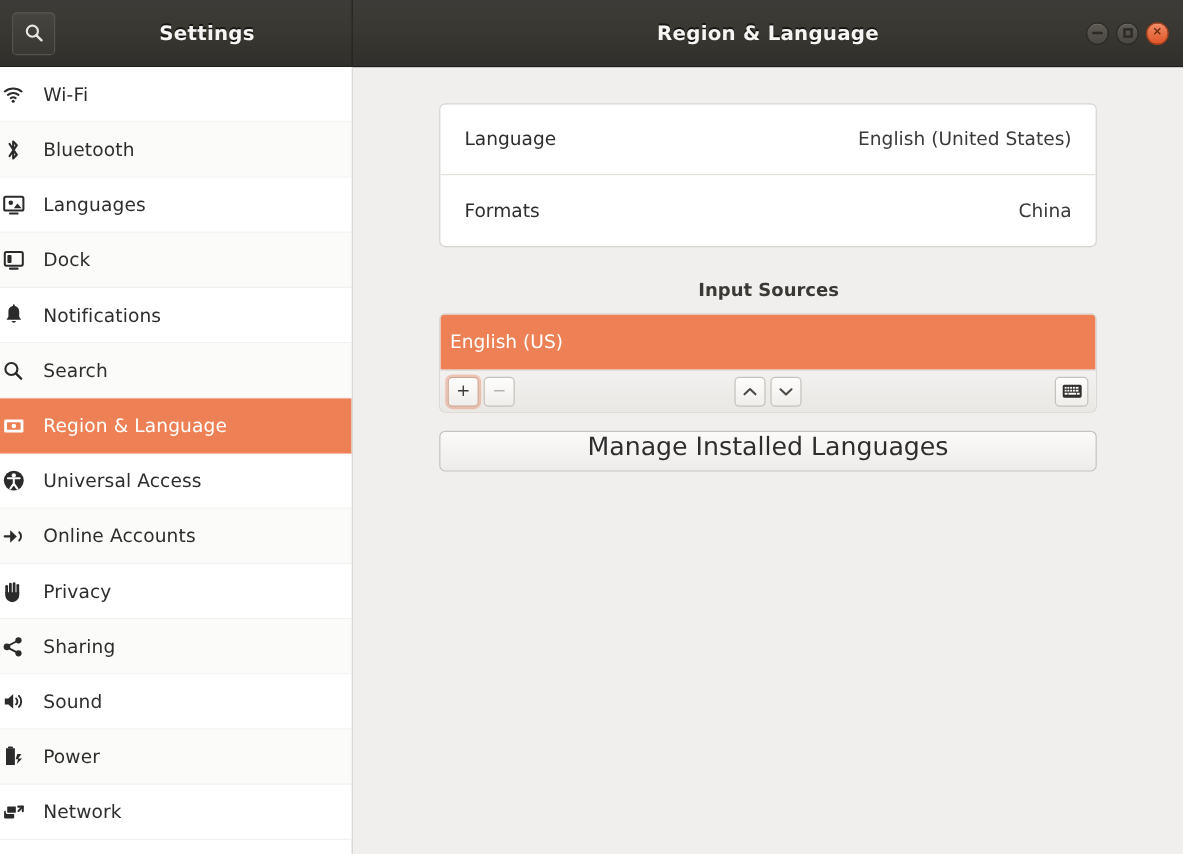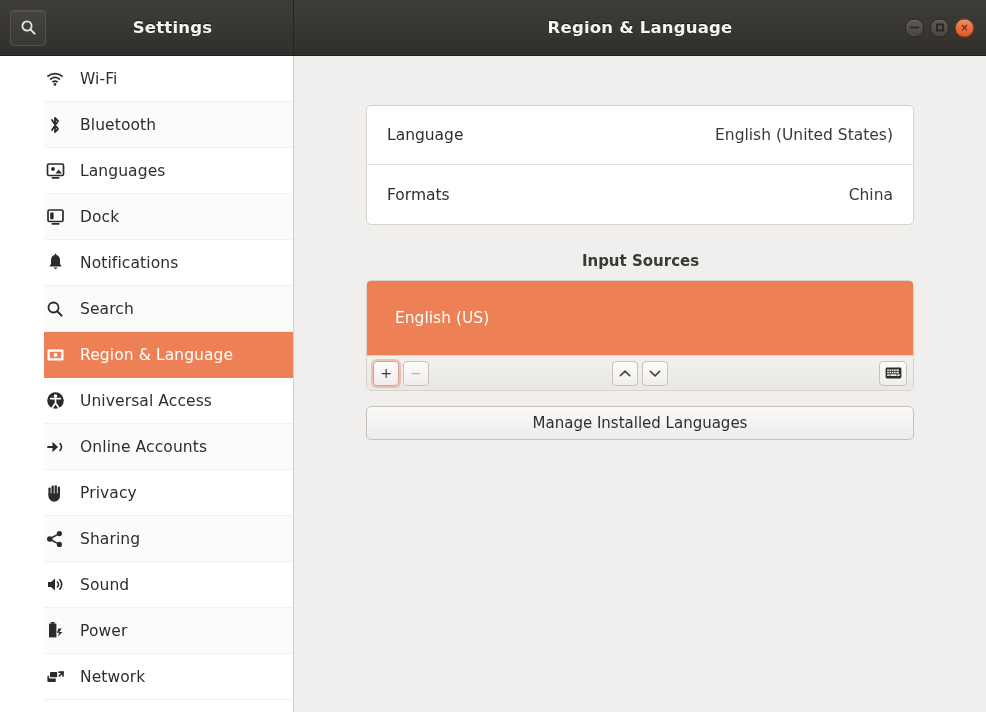--- a/index.html
+++ b/index.html
@@ -124,21 +124,20 @@
     position: relative;
   }
   .sb-item {
     height: 46px;
     display: flex;
     align-items: center;
     gap: 14px;
     border-bottom: 1px solid #f2f1ef;
     cursor: pointer;
     background: #fff;
-    margin-left: 44px;
   }
   .sb-item.alt { background: #fbfbfa; }
   .sb-item.selected {
     background: #ee8055;
     border-bottom-color: #ee8055;
   }
   .sb-icon {
     width: 22px; height: 22px;
     flex: 0 0 22px;
     display: flex; align-items: center; justify-content: center;
@@ -151,21 +150,20 @@
     letter-spacing: .1px;
   }
   .sb-item.selected .sb-label { color: #ffffff; }
 
   
   .content {
     flex: 1 1 auto;
     background: #f0efee;
     padding: 30px 0 0 0;
     overflow: hidden;
-    margin-top: 19px;
   }
   .content-inner {
     width: 548px;
     margin: 0 auto;
   }
   .card {
     background: #ffffff;
     border: 1px solid #d7d4d0;
     border-radius: 5px;
     overflow: hidden;
@@ -197,24 +195,24 @@
     text-align: center;
   }
 
   .list-frame {
     border: 1px solid #d7d4d0;
     border-radius: 5px;
     overflow: hidden;
     background: #fff;
   }
   .is-row {
-    height: 74px;
-    display: flex;
-    align-items: center;
-    padding-left: 28px;
+    height: 46px;
+    display: flex;
+    align-items: center;
+    padding-left: 8px;
     background: #ee8055;
     cursor: pointer;
   }
   .is-row-label {
     font-size: 15.5px;
     color: #ffffff;
   }
   .is-toolbar {
     height: 35px;
     background: linear-gradient(to bottom, #f2f1ef, #eae8e5);
@@ -256,22 +254,22 @@
   .kbd-btn {
     width: 28px; height: 25px;
   }
   .manage-btn {
     margin-top: 15px;
     height: 34px;
     width: 100%;
     border-radius: 5px;
     background: linear-gradient(to bottom, #fbfaf9, #eeecea);
     border: 1px solid #c6c2bd;
-    display: flex; align-items: center; justify-content: center;
-    font-size: 15px;
+    display: flex; justify-content: center;
+    font-size: 21px;
     color: #2e2e2e;
     cursor: pointer;
   }
 </style>
 </head>
 <body>
 
 <div class="window">
 
   <div class="titlebar">

